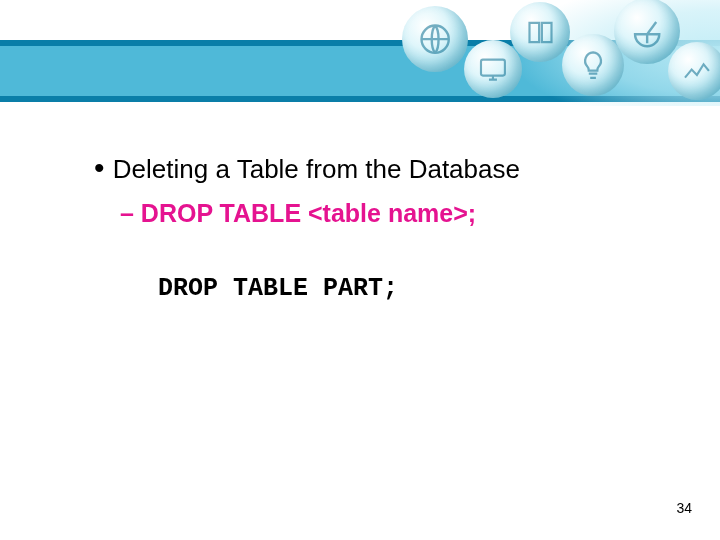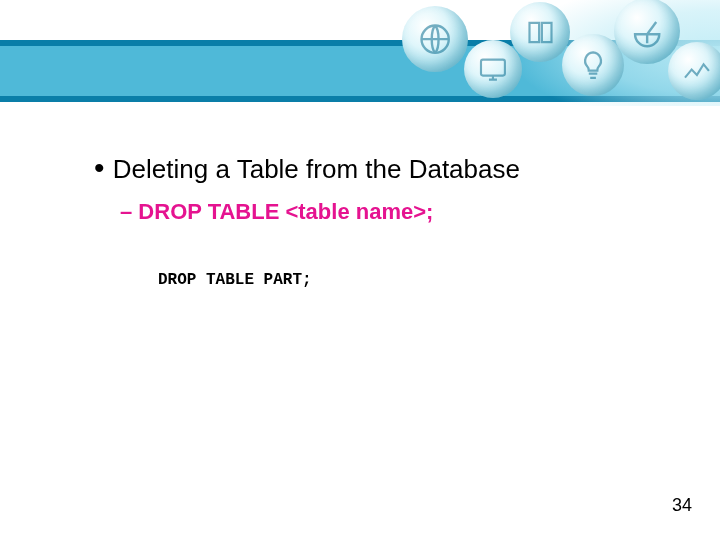--- a/index.html
+++ b/index.html
@@ -31,26 +31,26 @@
   .c5{width:66px;height:66px;right:40px;top:-2px}
   .c6{width:58px;height:58px;right:-6px;top:42px}
   .ic{position:absolute;inset:0;display:flex;align-items:center;justify-content:center;
        color:#0c6f91;opacity:.55}
   .ic svg{width:55%;height:55%}
   
   .content{position:absolute;top:150px;left:80px;right:60px;color:#000}
   .lvl1{font-size:26px;line-height:1.18;margin:0 0 14px 0;padding-left:36px;
         text-indent:-22px}
   .bullet-dot::before{content:"• ";font-size:30px}
-  .lvl2{font-size:22px;font-weight:bold;color:#e51390;margin:6px 0 0 0;
+  .lvl2{font-size:25px;font-weight:bold;color:#e51390;margin:6px 0 0 0;
         padding-left:60px;text-indent:-20px}
   .dash::before{content:"– "}
   .code{font-family:"Courier New",Courier,monospace;font-weight:bold;
-        font-size:16px;color:#000;margin-top:46px;padding-left:78px}
-  .pagenum{position:absolute;right:28px;bottom:24px;font-size:18px;color:#000}
+        font-size:25px;color:#000;margin-top:46px;padding-left:78px}
+  .pagenum{position:absolute;right:28px;bottom:24px;font-size:14px;color:#000}
 </style>
 </head>
 <body>
 
 <div class="header">
   <div class="band">
     <div class="band-inner"></div>
   </div>
   <div class="bubbles"></div>
   <div class="corner-fade"></div>

